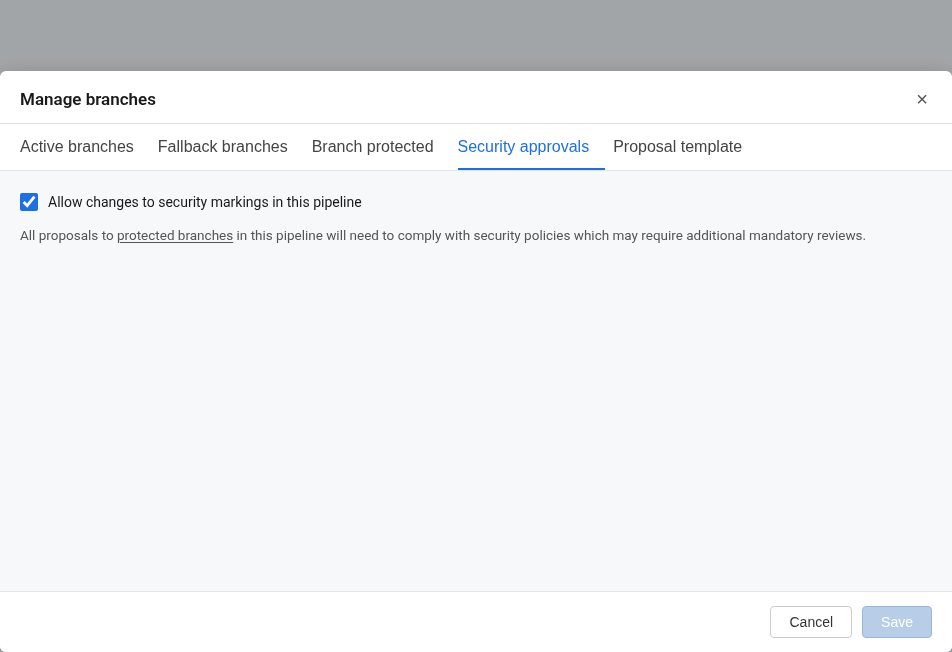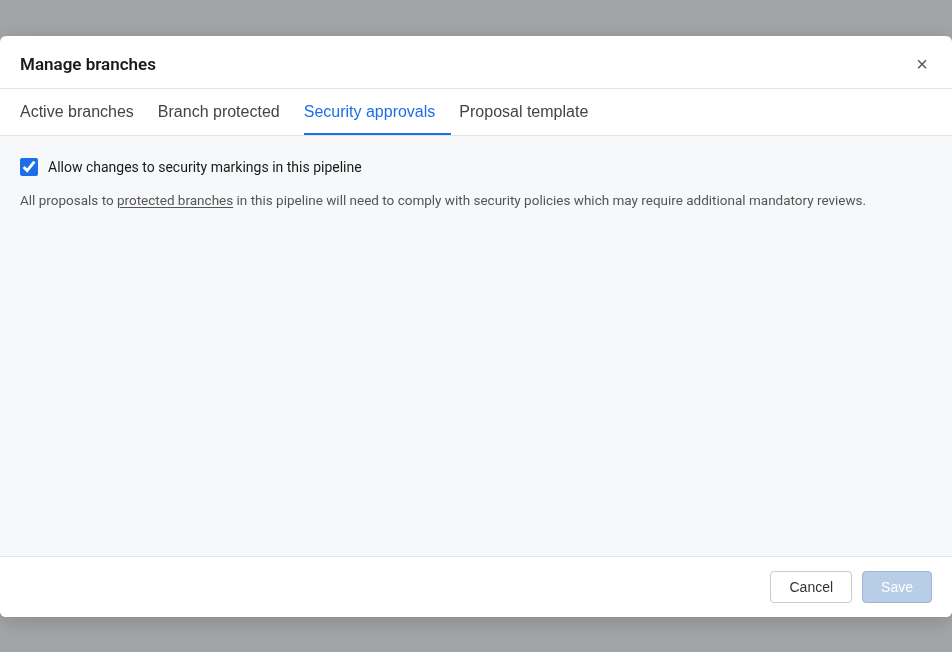--- a/index.html
+++ b/index.html
@@ -15,21 +15,21 @@
       justify-content: center;
       min-height: 100vh;
       font-family: -apple-system, BlinkMacSystemFont, 'Segoe UI', Roboto, sans-serif;
     }
 
     .modal-overlay {
       position: fixed;
       inset: 0;
       background: rgba(0,0,0,0.3);
       display: flex;
-      align-items: center;
+      align-items: flex-end;
       justify-content: center;
     }
 
     .modal {
       background: #fff;
       border-radius: 6px;
       width: 952px;
       max-width: 952px;
       box-shadow: 0 4px 24px rgba(0,0,0,0.18);
       overflow: hidden;
@@ -165,20 +165,21 @@
 <div class="modal-overlay">
   <div class="modal">
 
     <div class="modal-header">
       <span class="modal-title">Manage branches</span>
       <button class="close-btn">×</button>
     </div>
 
     <div class="tabs">
       <button class="tab">Active branches</button>
+      <button class="tab">Fallback branches</button>
       <button class="tab">Branch protected</button>
       <button class="tab active">Security approvals</button>
       <button class="tab">Proposal template</button>
     </div>
 
     <div class="modal-body">
       <div class="checkbox-row">
         <input type="checkbox" class="checkbox-input" id="security-checkbox" checked="" style="">
         <label class="checkbox-label" for="security-checkbox">Allow changes to security markings in this pipeline</label>
       </div>

